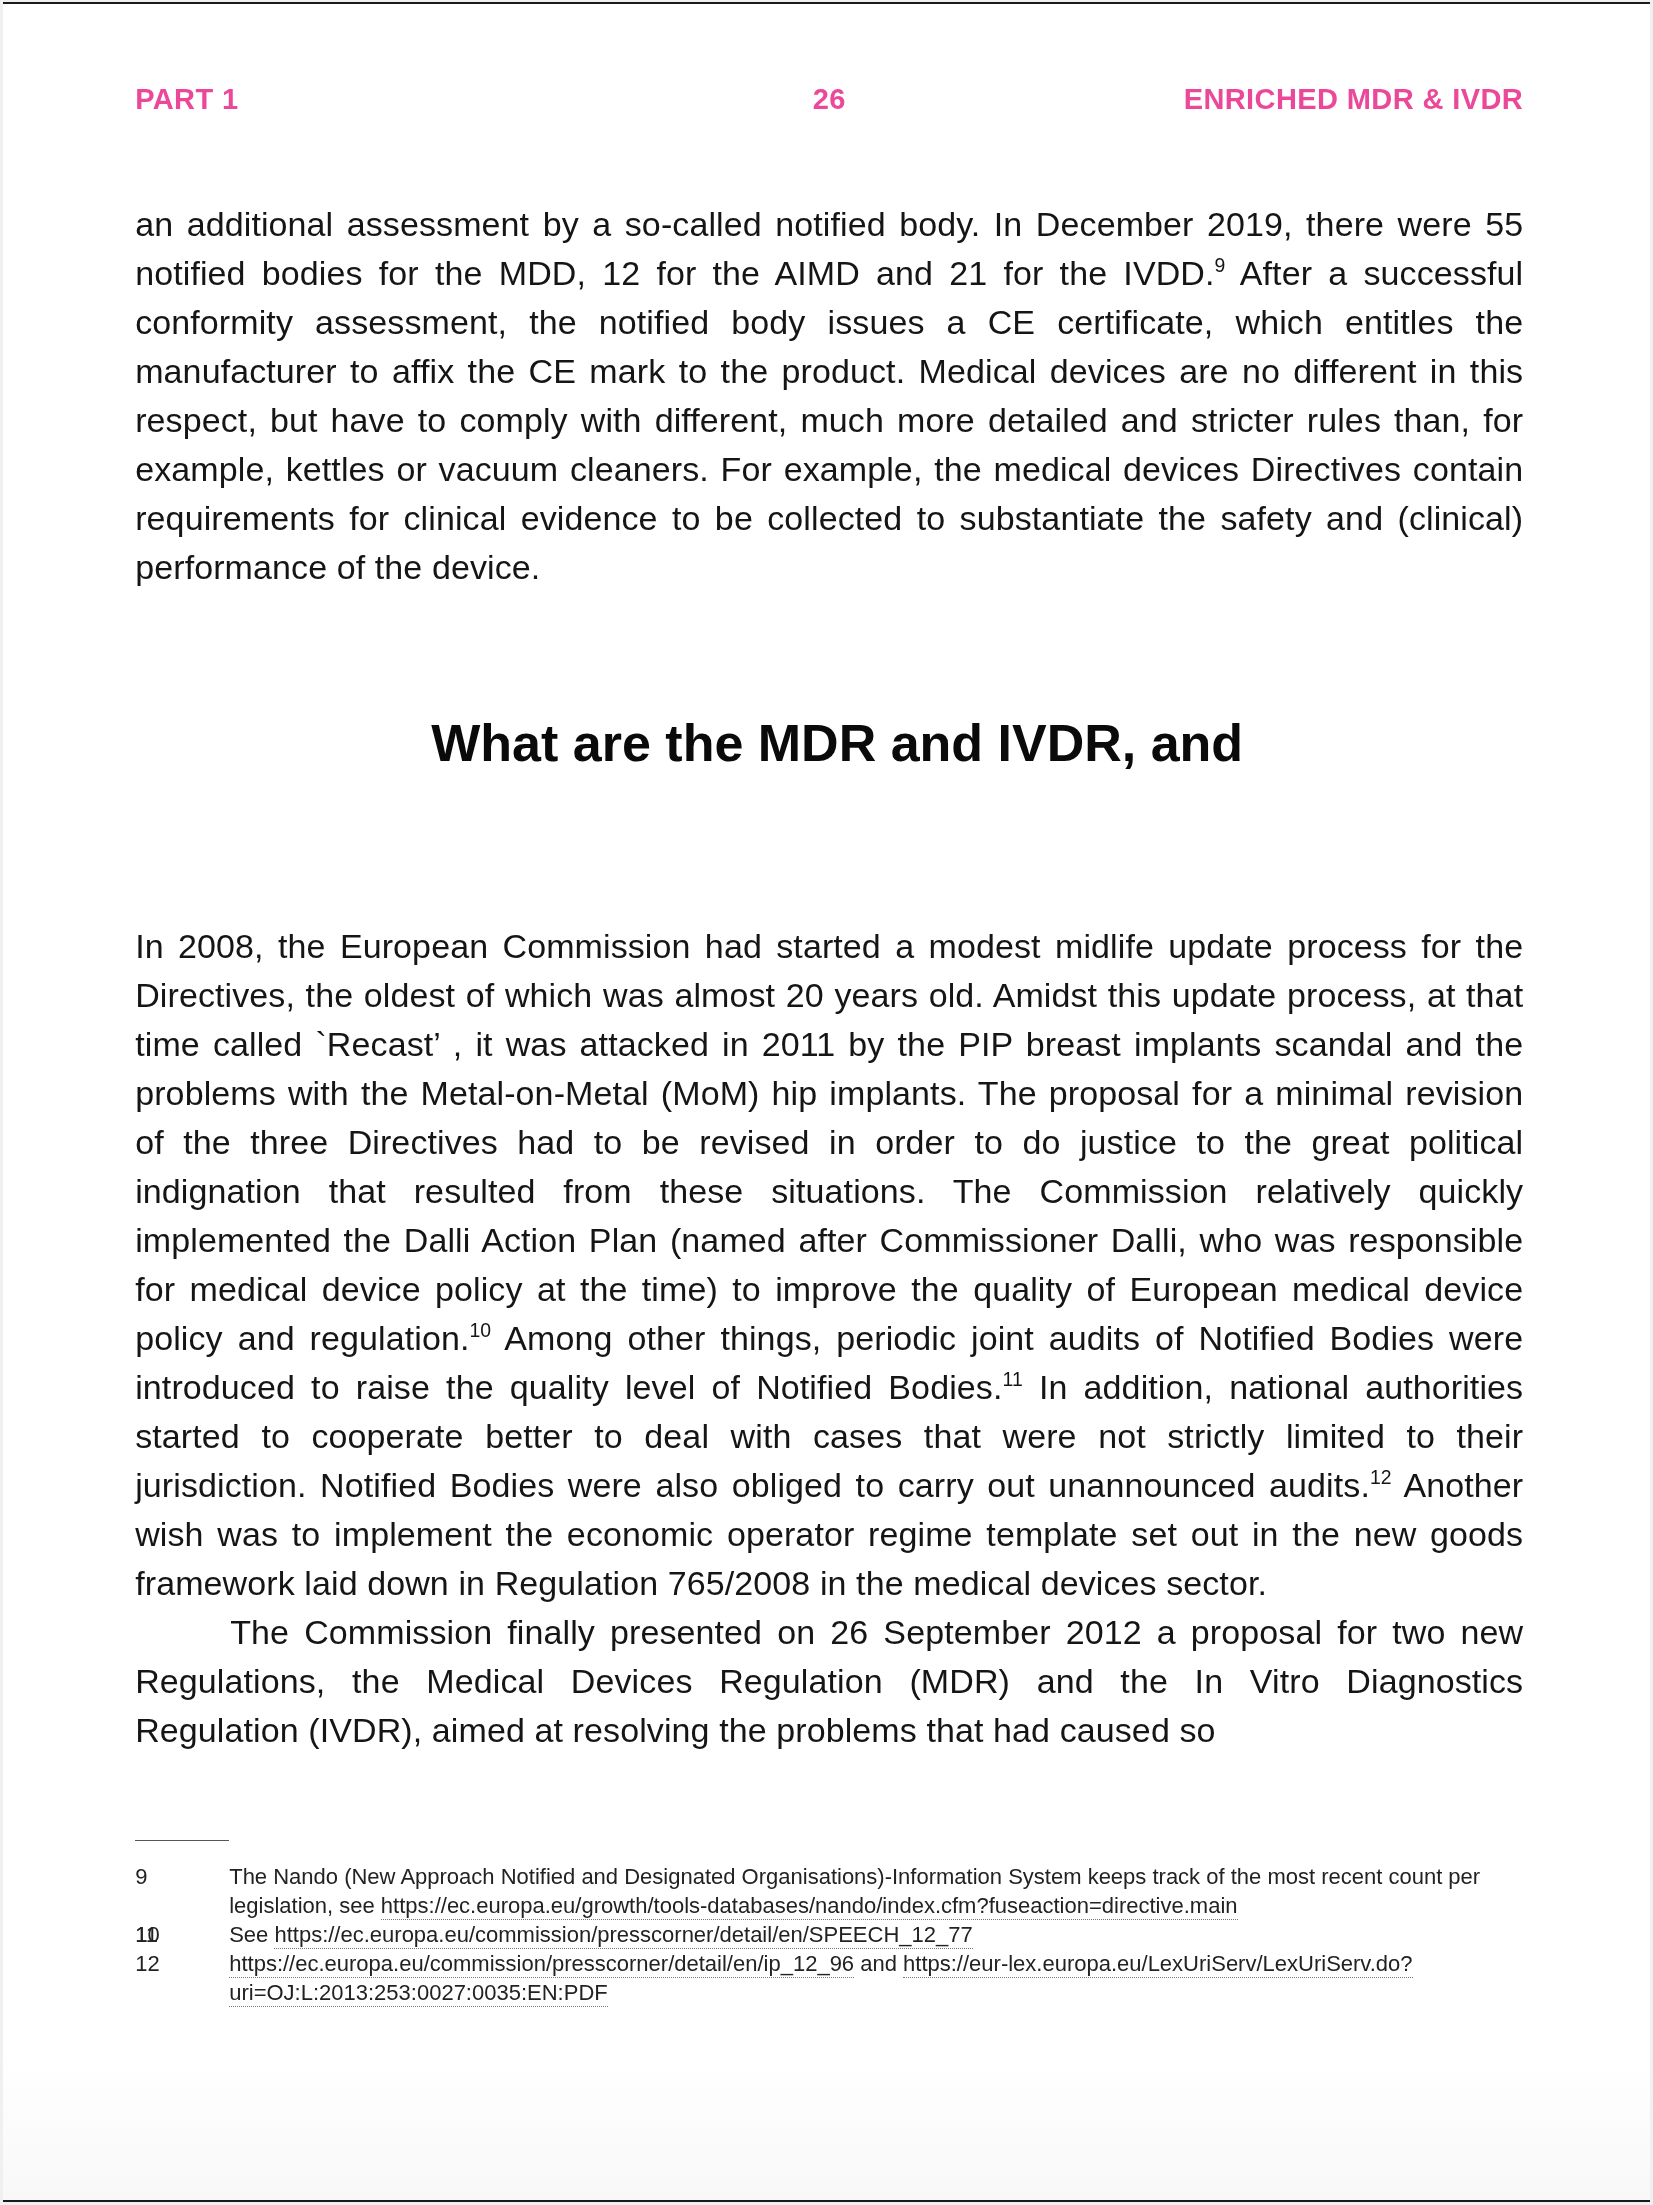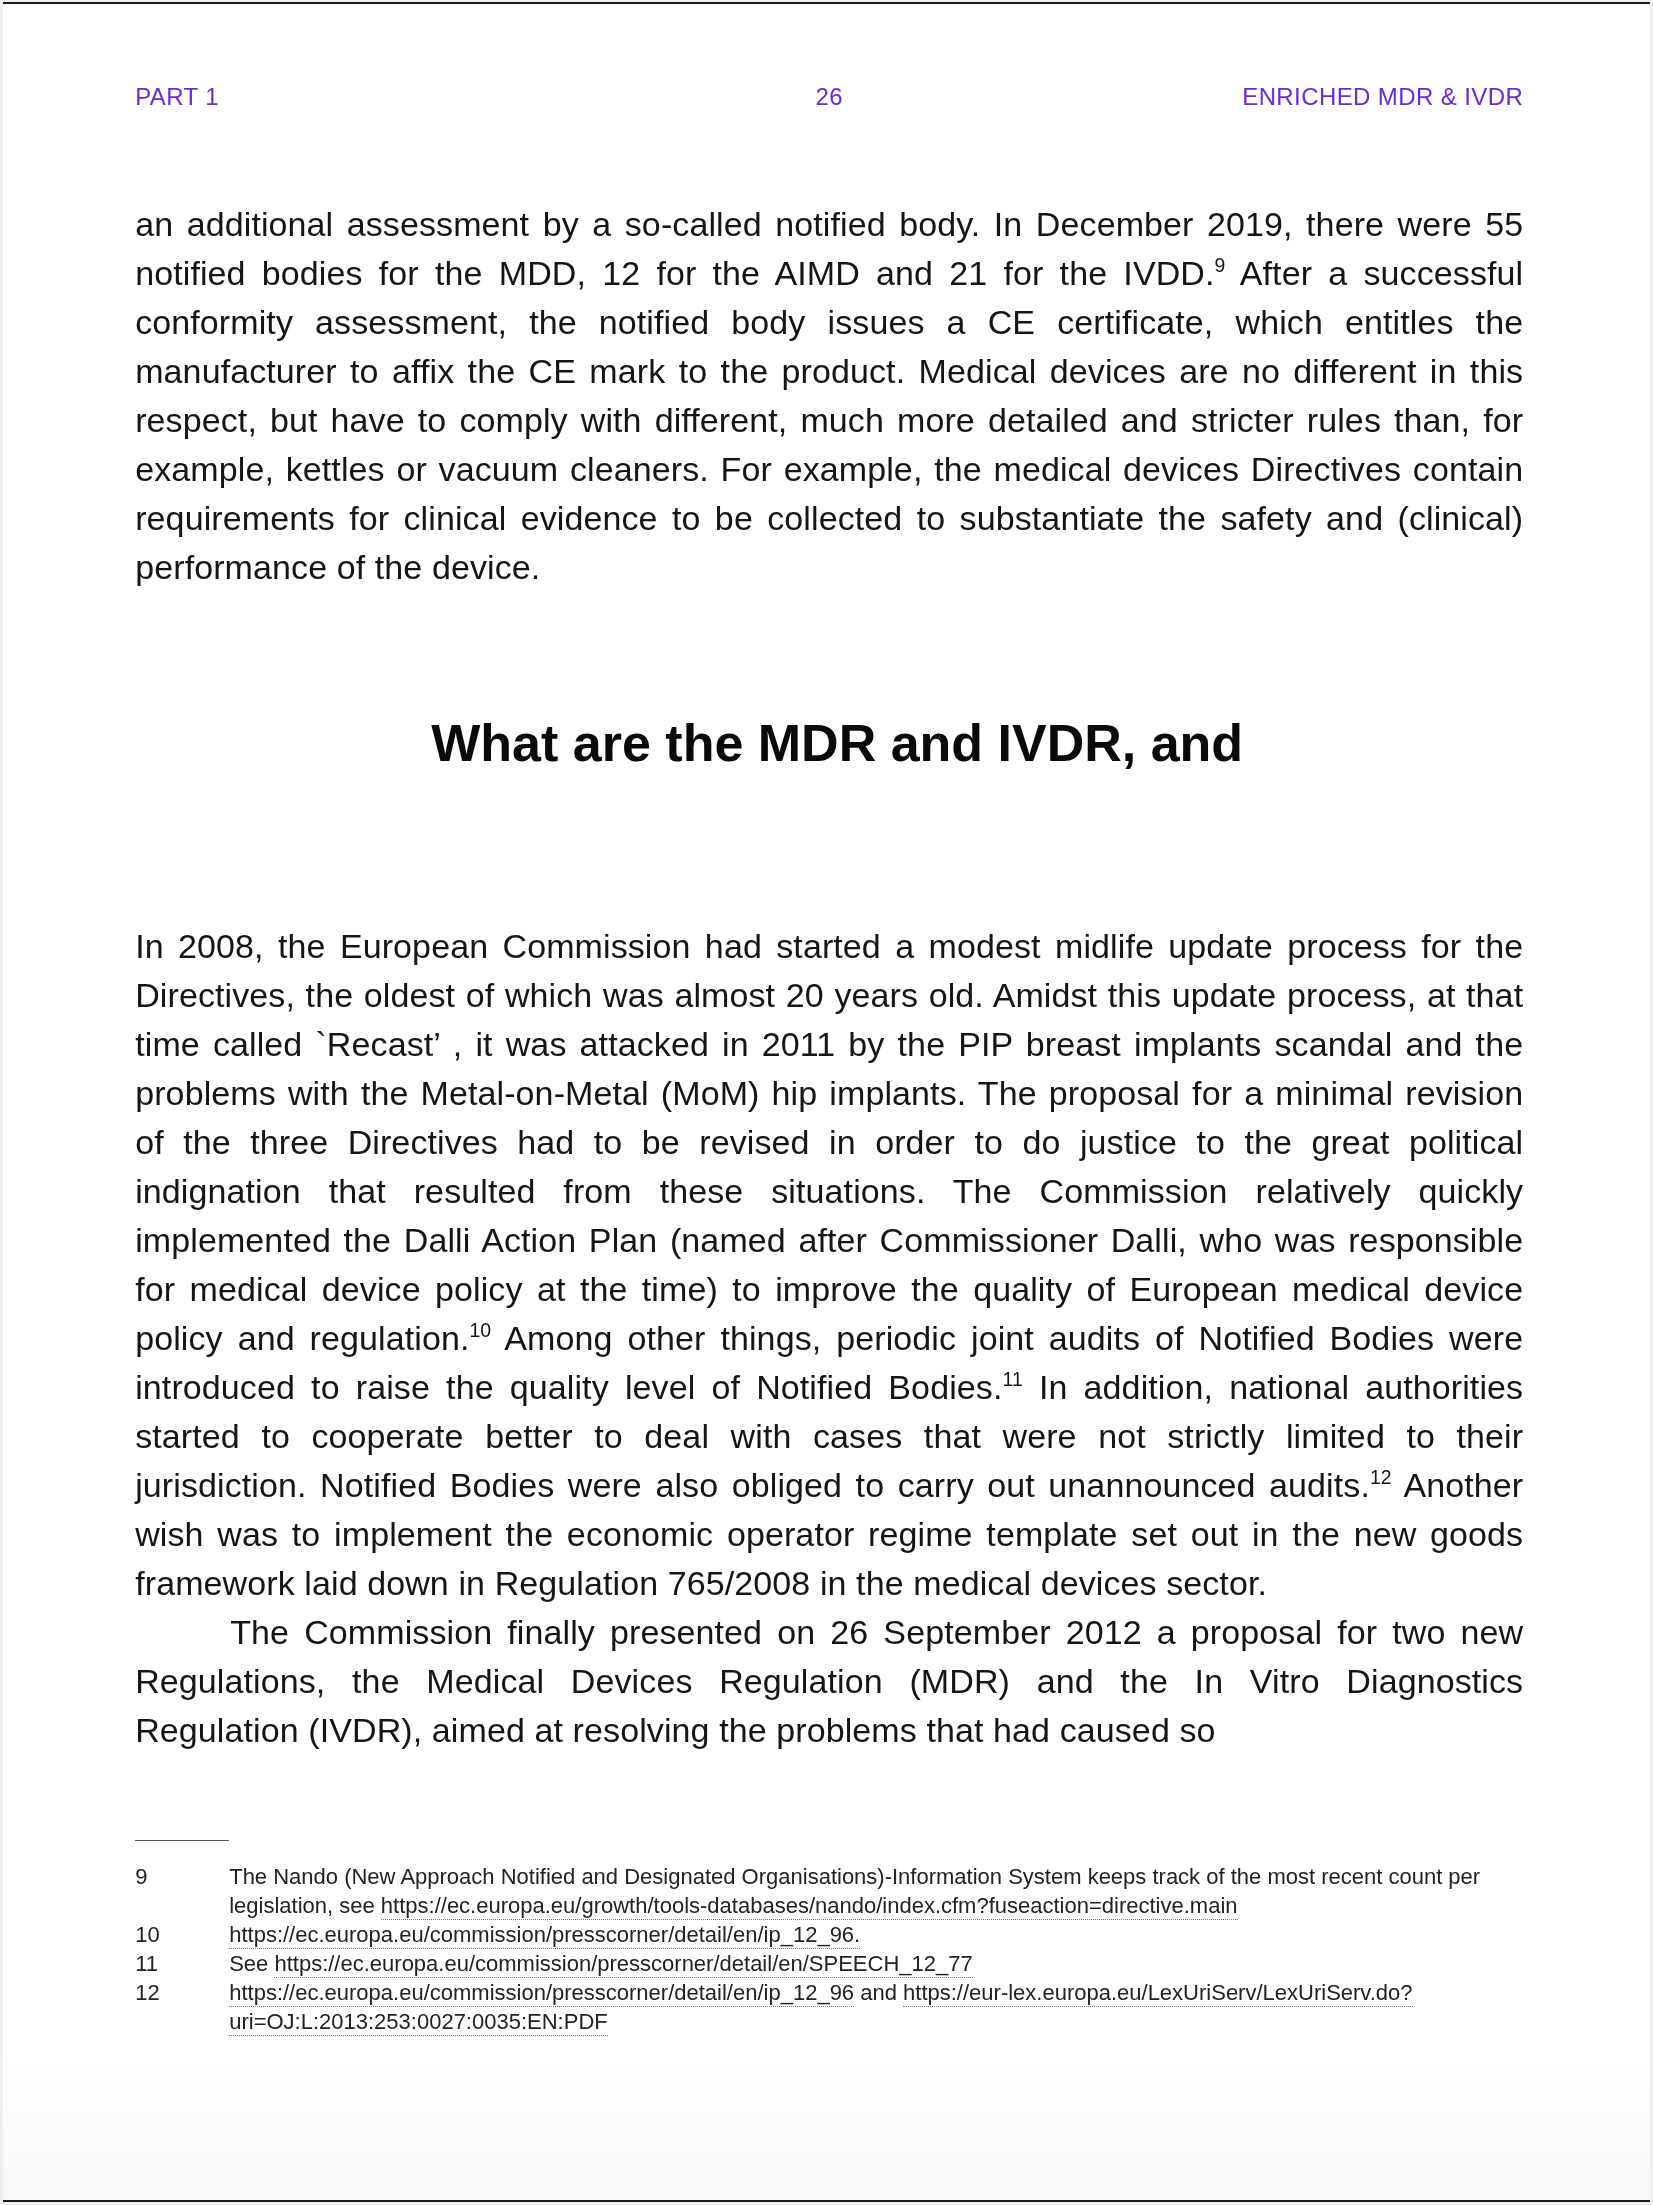--- a/index.html
+++ b/index.html
@@ -33,24 +33,24 @@
       height: 145px;
       background: linear-gradient(to top, rgba(245,245,245,0.7), rgba(255,255,255,0));
       pointer-events: none;
     }
     .running-head {
       position: absolute;
       top: 79px;
       left: 132px;
       width: 1388px;
       height: 32px;
-      font-size: 24px;
-      font-weight: 400;
+      font-size: 29px;
+      font-weight: 700;
       letter-spacing: 0.4px;
-      color: #6d28d9;
+      color: #ec4899;
     }
     .running-head .left { position: absolute; left: 0; top: 0; }
     .running-head .center { position: absolute; left: 0; right: 0; top: 0; text-align: center; }
     .running-head .right { position: absolute; right: 0; top: 0; }
 
     .body-text {
       position: absolute;
       left: 132px;
       width: 1388px;
       font-size: 34px;
@@ -145,21 +145,20 @@
 
   <div class="footnote-rule"></div>
 
   <div class="footnotes">
     <div class="footnote">
       <span class="fn-num">9</span>
       <span>The Nando (New Approach Notified and Designated Organisations)-Information System keeps track of the most recent count per legislation, see </span><a class="fn-link">https://ec.europa.eu/growth/tools-databases/nando/index.cfm?fuseaction=directive.main</a>
     </div>
     <div class="footnote">
       <span class="fn-num">10</span>
-      <a class="fn-link">https://ec.europa.eu/commission/presscorner/detail/en/ip_12_96.</a>
     </div>
     <div class="footnote">
       <span class="fn-num">11</span>
       <span>See </span><a class="fn-link">https://ec.europa.eu/commission/presscorner/detail/en/SPEECH_12_77</a>
     </div>
     <div class="footnote">
       <span class="fn-num">12</span>
       <a class="fn-link">https://ec.europa.eu/commission/presscorner/detail/en/ip_12_96</a><span> and </span><a class="fn-link">https://eur-lex.europa.eu/LexUriServ/LexUriServ.do?uri=OJ:L:2013:253:0027:0035:EN:PDF</a>
     </div>
   </div>

